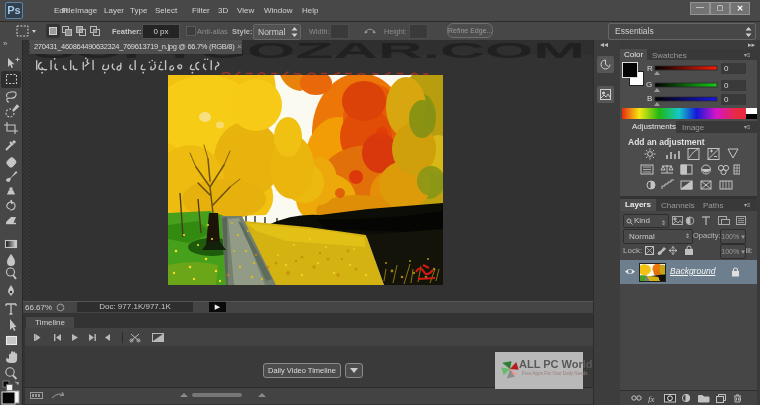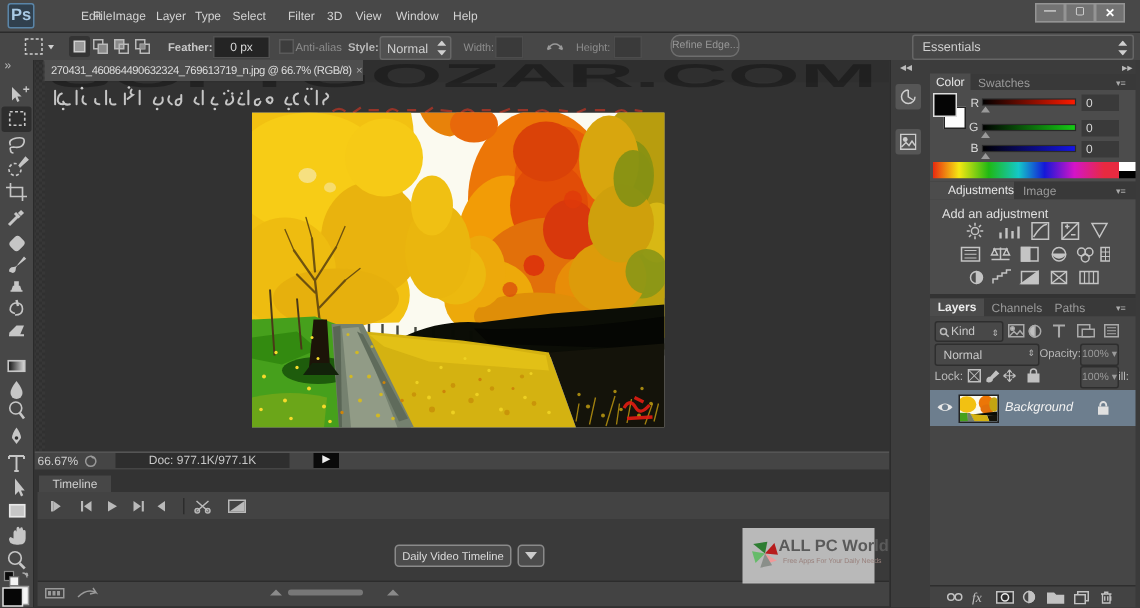--- a/index.html
+++ b/index.html
@@ -477,21 +477,21 @@
   <rect x="0" y="0" width="124" height="11" fill="url(#spec)"></rect>
   <rect x="124" y="0" width="12" height="6" fill="#fff"></rect>
   <rect x="124" y="6" width="12" height="5" fill="#000"></rect>
 </svg>
 
 <div class="ab" style="left:620px;top:121px;width:140px;height:12px;background:#393939;"></div>
 <div class="ab" style="left:620px;top:121px;width:56px;height:12px;background:#4c4c4c;color:#e6e6e6;font-size:8px;font-weight:normal;line-height:12px;text-align:right;">Adjustments</div>
 <div class="ab" style="left:682px;top:123px;color:#9a9a9a;font-size:8px;">Image</div>
 <div class="ab" style="left:744px;top:123px;color:#aaa;font-size:6px;">▾≡</div>
 <div class="ab" style="left:620px;top:133px;width:140px;height:63px;background:#4c4c4c;border-bottom:1px solid #303030;"></div>
-<div class="ab" style="left:628px;top:137px;color:#e0e0e0;font-size:8.5px;font-weight:normal;">Add an adjustment</div>
+<div class="ab" style="left:628px;top:137px;color:#e0e0e0;font-size:8.5px;font-weight:bold;">Add an adjustment</div>
 <svg class="ab" style="left:640px;top:148px;" width="100" height="45" viewBox="0 0 100 45">
   <g stroke="#c4c4c4" fill="none" stroke-width="1">
 
     <circle cx="10" cy="6" r="2.4"></circle>
       <path d="M10 0.5 v2 M10 9.5 v2 M4.5 6 h2 M13.5 6 h2 M6 2 l1.4 1.4 M14 10 l-1.4 -1.4 M6 10 l1.4 -1.4 M14 2 l-1.4 1.4"></path>
 
     <path d="M27 11 v-4 M31 11 v-7 M35 11 v-5 M39 11 v-8" stroke-width="1.6"></path>
 
     <rect x="48" y="0.5" width="11" height="11"></rect>
       <path d="M49 10 q5 -8 9 -8.5"></path>
@@ -590,21 +590,21 @@
     <ellipse cx="200" cy="108" rx="50" ry="38" fill="#e2700a"></ellipse>
     <ellipse cx="250" cy="70" rx="35" ry="60" fill="#c2a511"></ellipse>
     <ellipse cx="50" cy="70" rx="70" ry="68" fill="#f2c112"></ellipse>
     <path d="M100 150 L275 128 L275 162 L100 156 Z" fill="#0b0d06"></path>
     <path d="M198 160 L275 154 L275 210 L216 210 Z" fill="#14130a"></path>
     <path d="M0 138 L56 140 L59 210 L0 210 Z" fill="#46a01c"></path>
     <path d="M75 146 L198 160 L216 210 L106 210 Z" fill="#d4b211"></path>
     <path d="M53 141 L74 141 L108 210 L58 210 Z" fill="#75816f"></path>
   </svg>
 </div>
-<div class="ab" style="left:670px;top:266px;color:#f2f2f2;font-size:8.5px;font-style:italic;">Background</div>
+<div class="ab" style="left:670px;top:266px;color:#f2f2f2;font-size:8.5px;font-style:italic;text-decoration:underline;">Background</div>
 <svg class="ab" style="left:731px;top:267px;" width="9" height="10" viewBox="0 0 9 10">
     <rect x="1" y="4" width="7" height="5.5" fill="#e0e0e0"></rect>
     <path d="M2.5 4 v-1 a2 2 0 0 1 4 0 v1" stroke="#e0e0e0" fill="none" stroke-width="1.2"></path>
   </svg>
 
 <div class="ab" style="left:620px;top:390px;width:140px;height:15px;background:#434343;border-top:1px solid #2e2e2e;"></div>
 <svg class="ab" style="left:628px;top:393px;" width="120" height="10" viewBox="0 0 120 10">
   <g stroke="#c2c2c2" fill="none">
     <circle cx="6" cy="5" r="2.2"></circle>
       <circle cx="11" cy="5" r="2.2"></circle>

